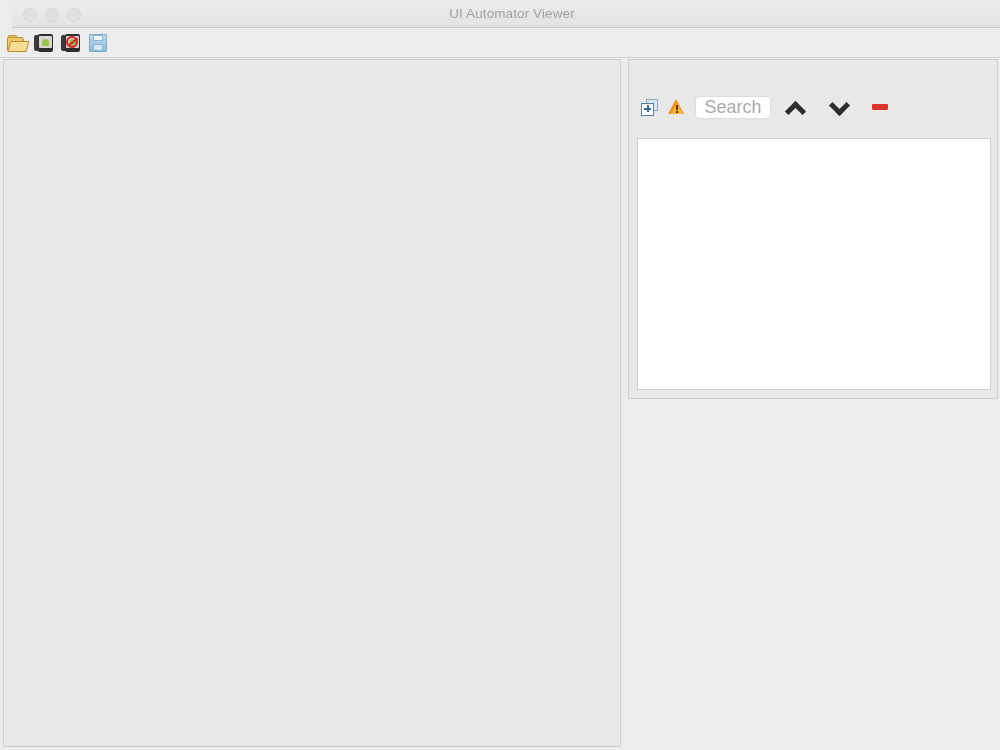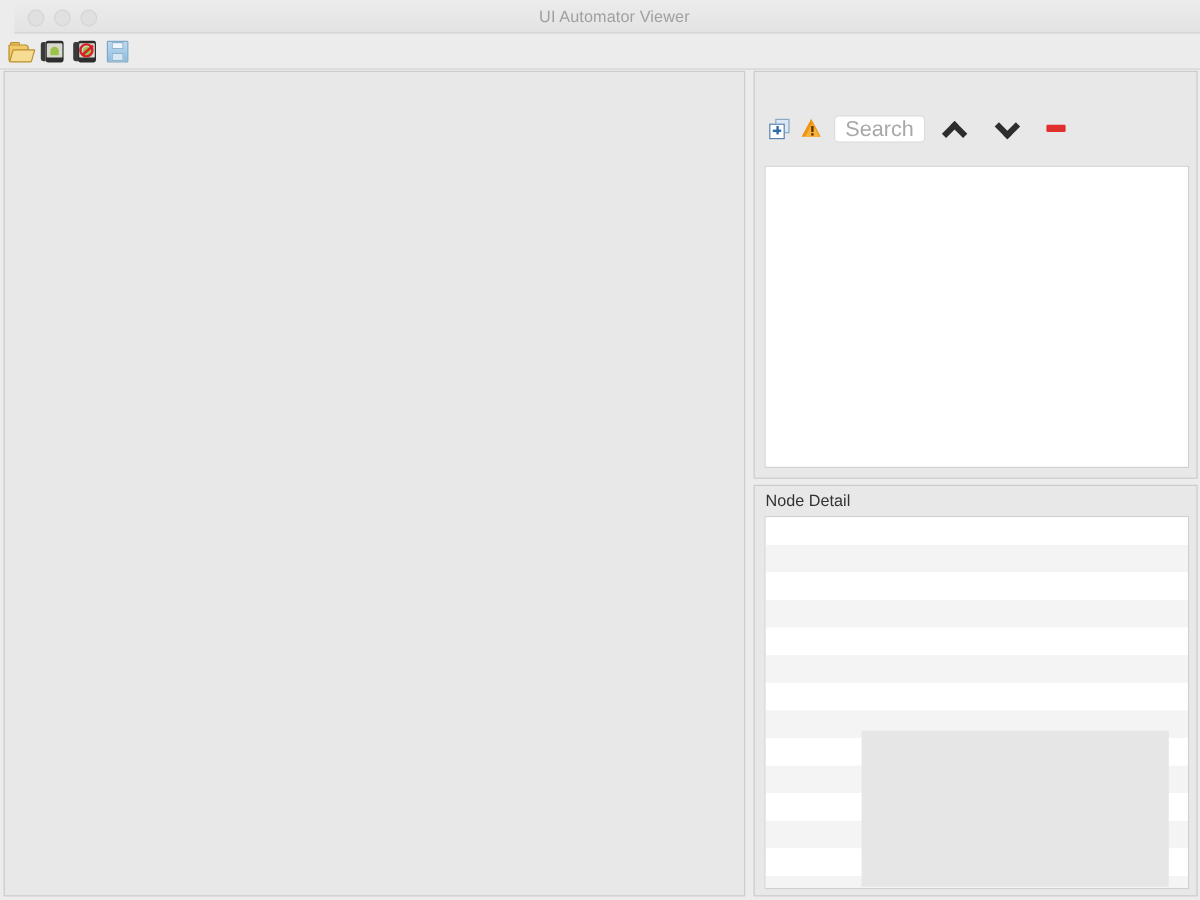--- a/index.html
+++ b/index.html
@@ -481,38 +481,16 @@
 
         <div class="minus-btn">
           <span class="minus-bar"></span>
         </div>
 
       </div>
 
       <div class="tree-view"></div>
     </div>
 
-    <div class="detail-pane">
-      <div class="detail-title">Node Detail</div>
-      <div class="detail-table-wrap">
-        <div class="detail-rows" id="detail-rows">
-            <div class="detail-row odd"></div>
-            <div class="detail-row even"></div>
-            <div class="detail-row odd"></div>
-            <div class="detail-row even"></div>
-            <div class="detail-row odd"></div>
-            <div class="detail-row even"></div>
-            <div class="detail-row odd"></div>
-            <div class="detail-row even"></div>
-            <div class="detail-row odd"></div>
-            <div class="detail-row even"></div>
-            <div class="detail-row odd"></div>
-            <div class="detail-row even"></div>
-            <div class="detail-row odd"></div>
-            <div class="detail-row even"></div>
-          </div>
-        <div class="detail-overlay"></div>
-      </div>
-    </div>
 
   </div>
 
 </div>
 
 </body></html>

